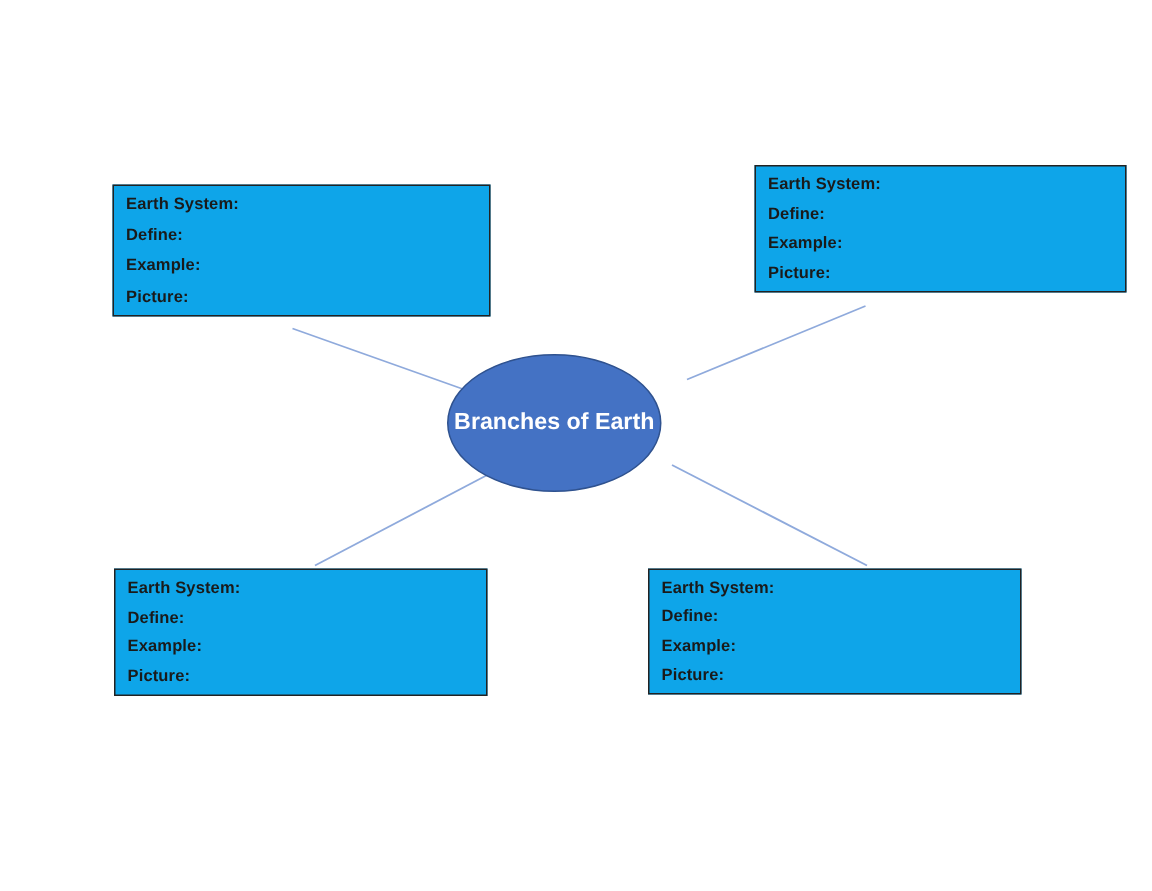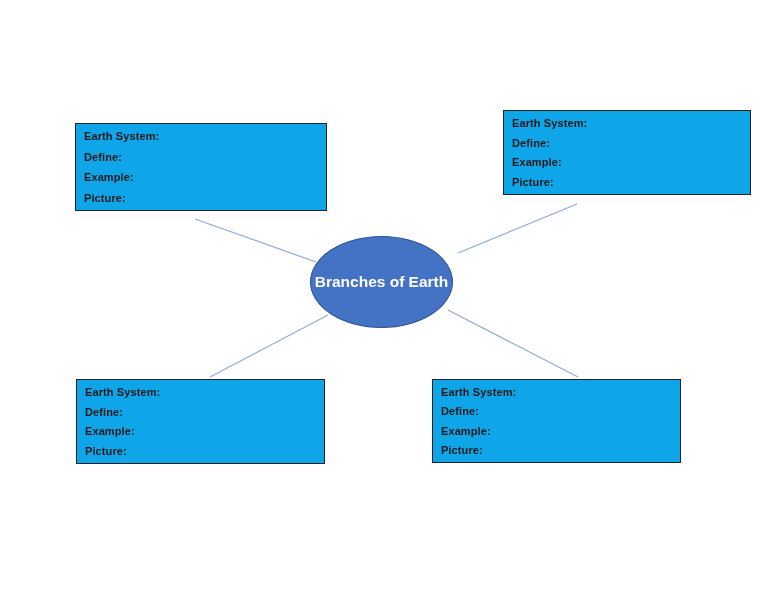--- a/index.html
+++ b/index.html
@@ -45,21 +45,21 @@
   .box .field {
     line-height: 1;
     white-space: nowrap;
   }
   .box-tl { left: 75px;  top: 123px; width: 252px; height: 88px; }
   .box-tr { left: 503px; top: 110px; width: 248px; height: 85px; }
   .box-bl { left: 76px;  top: 379px; width: 249px; height: 85px; }
   .box-br { left: 432px; top: 379px; width: 249px; height: 84px; }
   .center-ellipse {
     position: absolute;
-    left: 310px;
+    left: 298px;
     top: 236px;
     width: 143px;
     height: 92px;
     box-sizing: border-box;
     background: var(--ellipse-fill, #4472C4);
     border: 1.5px solid var(--ellipse-border, #2F528F);
     border-radius: 50%;
     display: flex;
     align-items: center;
     justify-content: center;

